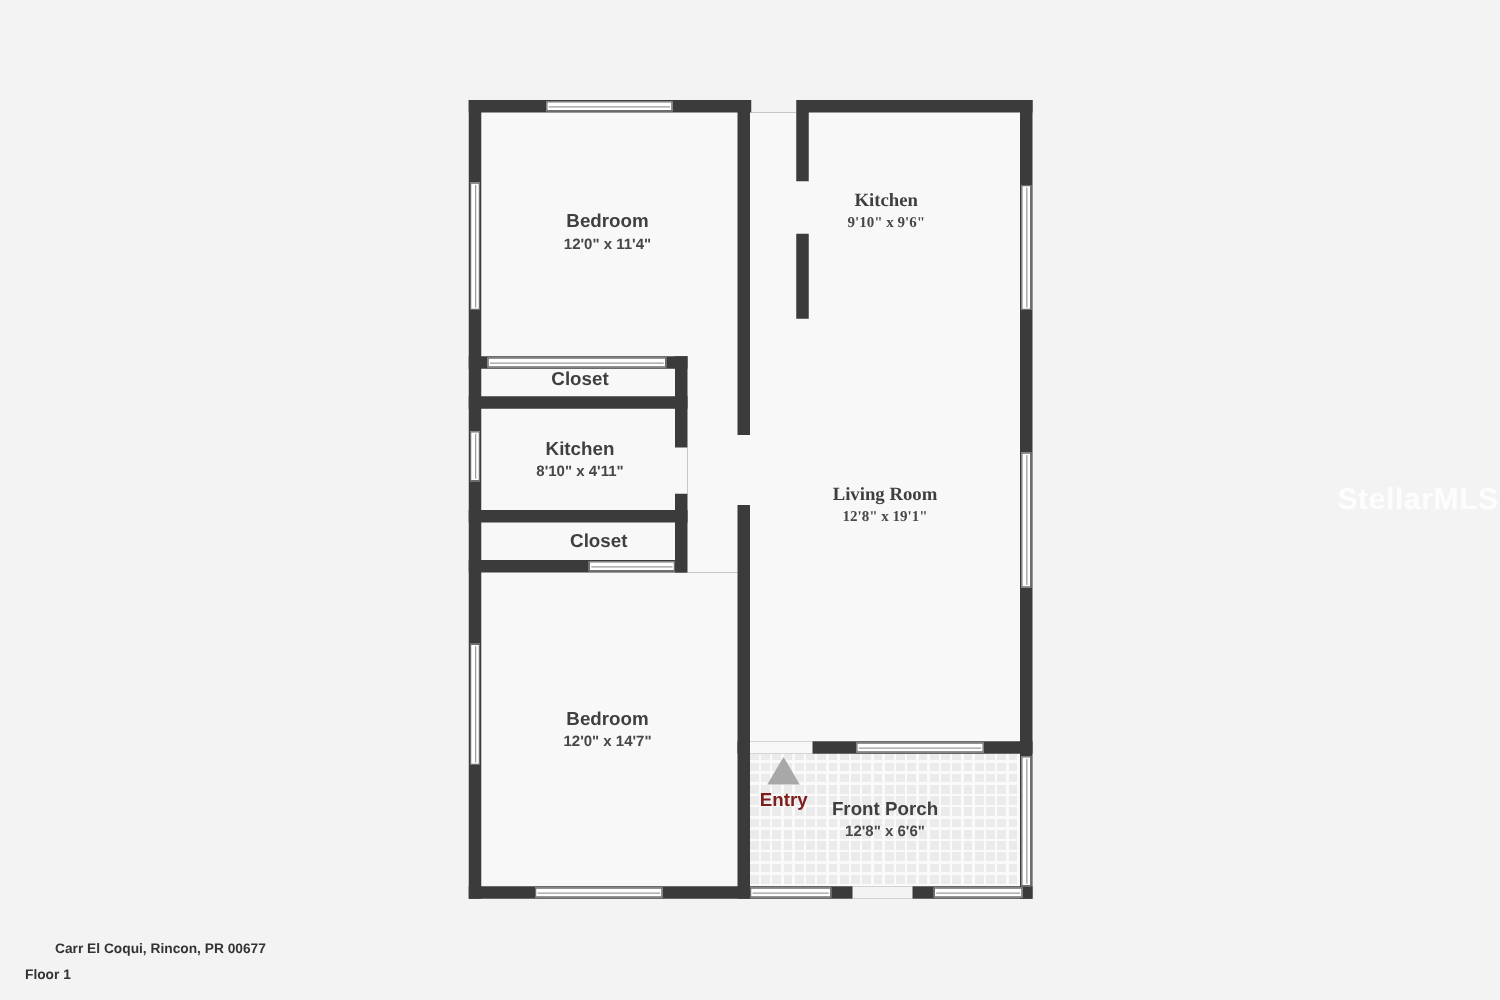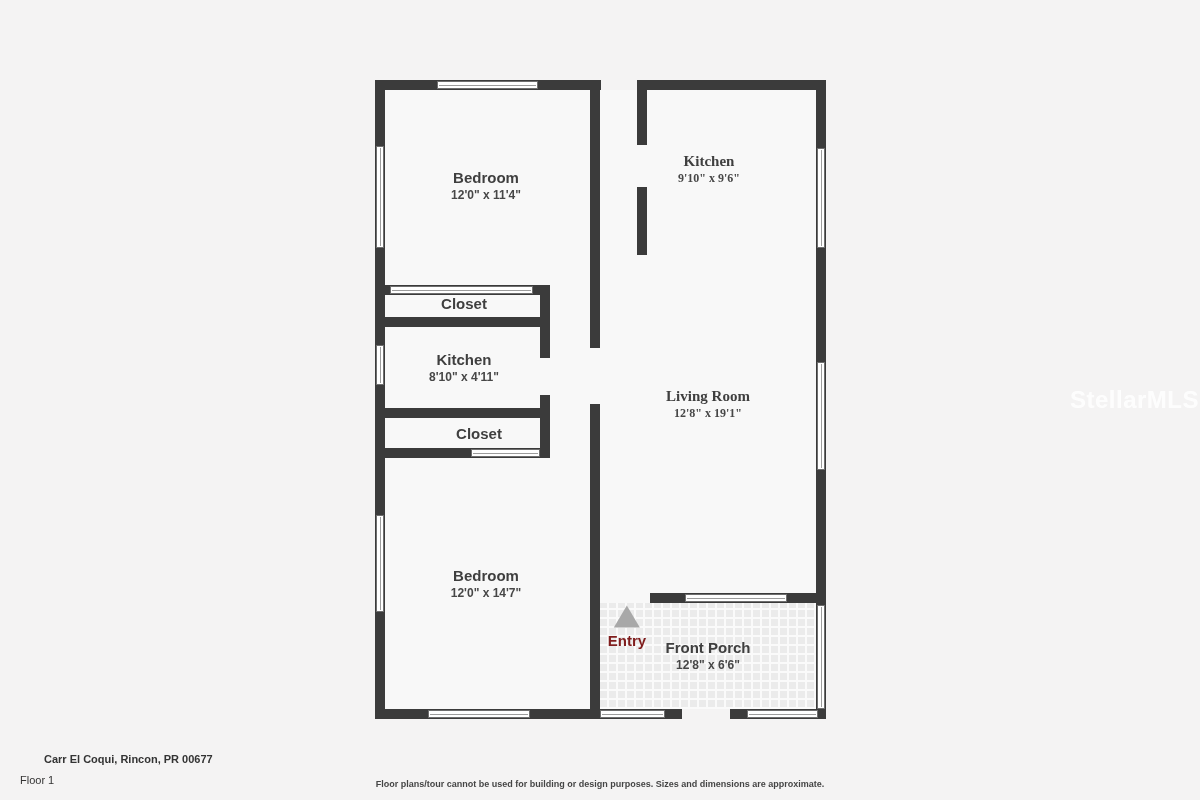--- a/index.html
+++ b/index.html
@@ -32,21 +32,21 @@
     position:absolute; transform:translate(-50%,-50%);
     display:flex; flex-direction:column; align-items:center; z-index:10;
   }
   .entry-arrow {
     width:0; height:0; margin-bottom:4px;
     border-left:13px solid transparent; border-right:13px solid transparent;
     border-bottom:22px solid #a8a8a8;
   }
   .entry-text { font-size:15px; font-weight:bold; color:#7f1d1d; }
   .footer-addr { position:absolute; left:16px; top:753px; font-size:11px; font-weight:bold; color:#333333;margin-left:28px; }
-  .footer-floor { position:absolute; left:20px; top:774px; font-size:11px; font-weight:normal; color:#333333; }
+  .footer-floor { position:absolute; left:20px; top:774px; font-size:11px; font-weight:bold; color:#333333; }
   .footer-disclaimer {
     position:absolute; left:600px; top:779px; transform:translateX(-50%);
     font-size:9px; font-weight:bold; color:#454545; white-space:nowrap;
   }
   .watermark {
     position:absolute; right:1px; top:386px;
     font-size:24px; font-weight:bold; letter-spacing:0.5px;
     color:#ffffff; opacity:0.9; z-index:20;
   }
 </style>
@@ -125,17 +125,16 @@
     <div class="room-dims">12'8" x 6'6"</div>
   </div>
 
   <div class="entry-block" style="left:627px; top:627px;">
     <div class="entry-arrow" style="border-bottom-color: rgb(168, 168, 168);"></div>
     <div class="entry-text">Entry</div>
   </div>
 
   <div class="footer-addr">Carr El Coqui, Rincon, PR 00677</div>
   <div class="footer-floor">Floor 1</div>
-  <div class="footer-disclaimer">Floor plans/tour cannot be used for building or design purposes. Sizes and dimensions are approximate.</div>
 
   <div class="watermark">StellarMLS</div>
 
 </div>
 
 </body></html>

